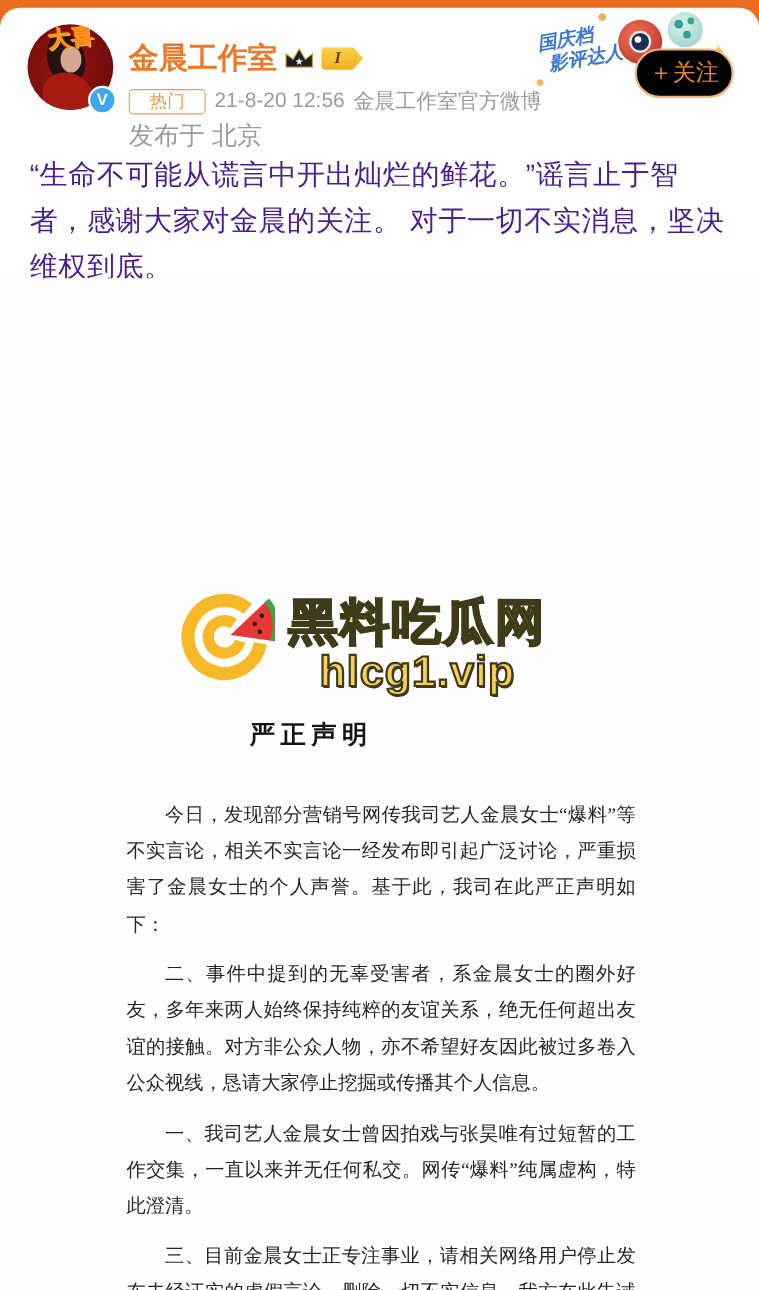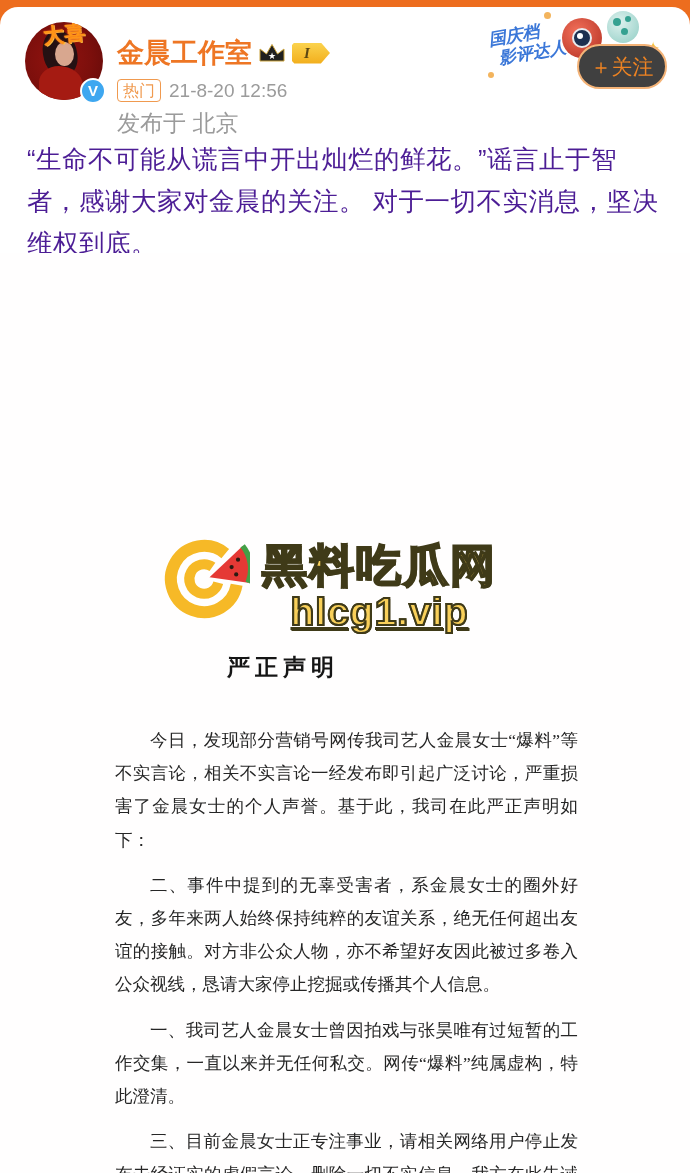--- a/index.html
+++ b/index.html
@@ -55,21 +55,21 @@
     color:#5C4712; font-family:"Liberation Serif","DejaVu Serif",serif;
     font-style:italic; font-weight:700; font-size:15px;
     text-align:center; line-height:21px; padding-right:8px;
   }
   .meta1 {
     position:absolute; left:117px; top:79px; display:flex; align-items:center; gap:8px;
     color:#9B9B9B; font-size:19px; white-space:nowrap;
   }
   .hot-badge {
     display:inline-block; border:1px solid #F09A4F; color:#F09A4F;
-    border-radius:4px; font-size:16px; line-height:21px; padding:0 5px;text-align:center;
+    border-radius:4px; font-size:16px; line-height:21px; padding:0 18px;text-align:center;
   }
   .meta2 { position:absolute; left:117px; top:108px; color:#9B9B9B; font-size:23px; }
   
   .sticker { position:absolute; left:486px; top:10px; width:200px; height:90px; }
   .sticker .badge-text {
     position:absolute; left:4px; top:14px; transform:rotate(-10deg);
     color:#3B77D8; font-weight:800; font-style:italic; font-size:17px; line-height:20px;
     text-shadow:0 0 3px #fff, 1px 1px 0 #fff, -1px -1px 0 #fff, 0 0 6px #fff;
     white-space:nowrap;
   }
@@ -91,21 +91,21 @@
     background:radial-gradient(circle at 40% 35%, #DDF1EE, #9FD4CC 80%);
   }
   .mascot-teal i {
     position:absolute; border-radius:50%; background:#35A191; display:block;
   }
   .sparkle { position:absolute; left:160px; top:28px; color:#F6C33F; font-size:17px; }
   .dot1 { position:absolute; left:58px; top:2px; width:7px; height:7px; border-radius:50%; background:#F3B45D; }
   .dot2 { position:absolute; left:2px; top:62px; width:6px; height:6px; border-radius:50%; background:#F3B45D; }
   .follow-btn {
     position:absolute; left:577px; top:44px; width:90px; height:45px; z-index:5;
-    border-radius:23px; border:2px solid #F4B377; background:#404040;
+    border-radius:23px; border:2px solid #F4B377; background:#000000;
     color:#EE8322; font-size:21px; text-align:center; line-height:41px;
     cursor:pointer; font-family:inherit;
   }
   
   .post-text {
     position:absolute; left:27px; top:138px; width:640px;
     font-size:25.5px; line-height:42px; color:#4c1d95; letter-spacing:0.5px;
   }
   
   .stmt {
@@ -120,21 +120,20 @@
   .logo-site {
     font-size:45px; font-weight:800; letter-spacing:2px; line-height:50px;
     color:#F9D05A; -webkit-text-stroke:2px #3F3A18;
     text-shadow:1px 1px 0 #3F3A18;
     margin-top:16px;
   }
   .logo-url {
     font-size:39px; font-weight:800; letter-spacing:1px; line-height:42px;
     color:#F9D05A; -webkit-text-stroke:2px #3F3A18;
     text-shadow:1px 1px 0 #3F3A18;
-    text-decoration:underline;
   }
   .stmt-title {
     position:absolute; left:0; top:399px; width:566px; text-align:center;
     font-family:"Liberation Serif","DejaVu Serif",serif;
     font-size:23px; font-weight:700; letter-spacing:5px; color:#151515;
   }
   .stmt-body {
     position:absolute; left:103px; top:459px; width:487px;
     font-family:"Liberation Serif","DejaVu Serif",serif;
     font-size:17.5px; line-height:33.2px; color:#262626; text-align:justify;
@@ -160,20 +159,21 @@
     <svg class="crown" viewBox="0 0 26 21">
       <polygon points="1,18 1,6 7.5,11 13,1.5 18.5,11 25,6 25,18" fill="#1F1F1F" stroke="#C9A23C" stroke-width="1"></polygon>
       <text x="13" y="16" font-size="9" fill="#ffffff" text-anchor="middle">★</text>
     </svg>
     <span class="level-tag">I</span>
   </div>
 
   <div class="meta1">
     <span class="hot-badge">热门</span>
     <span>21-8-20 12:56</span>
+    <span>金晨工作室官方微博</span>
   </div>
   <div class="meta2">发布于 北京</div>
 
   <div class="sticker">
     <span class="badge-text"><span>国庆档</span><span class="l2">影评达人</span></span>
     <span class="mascot-red">
         <span class="eye"></span>
       </span>
     <span class="mascot-teal">
       <i style="left:6px;top:7px;width:8px;height:8px;"></i>

